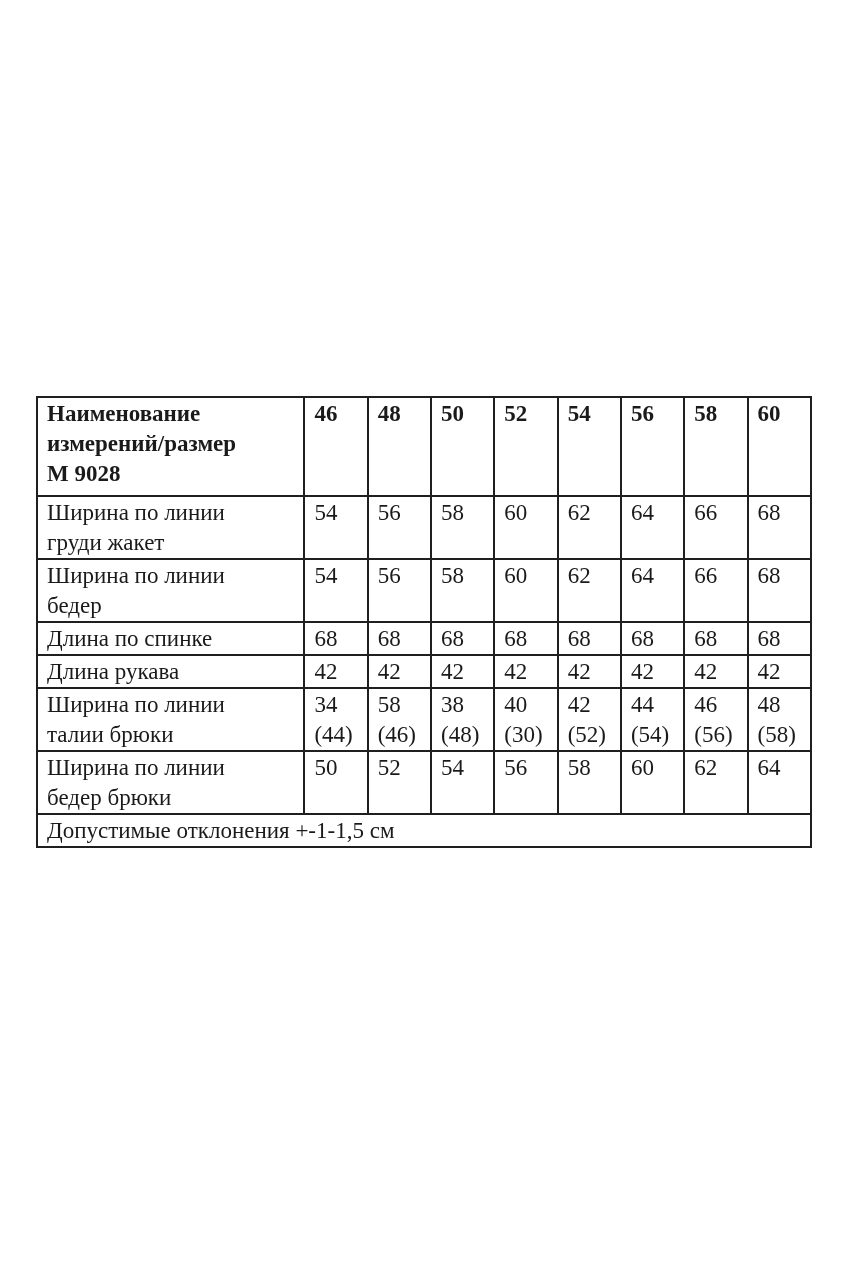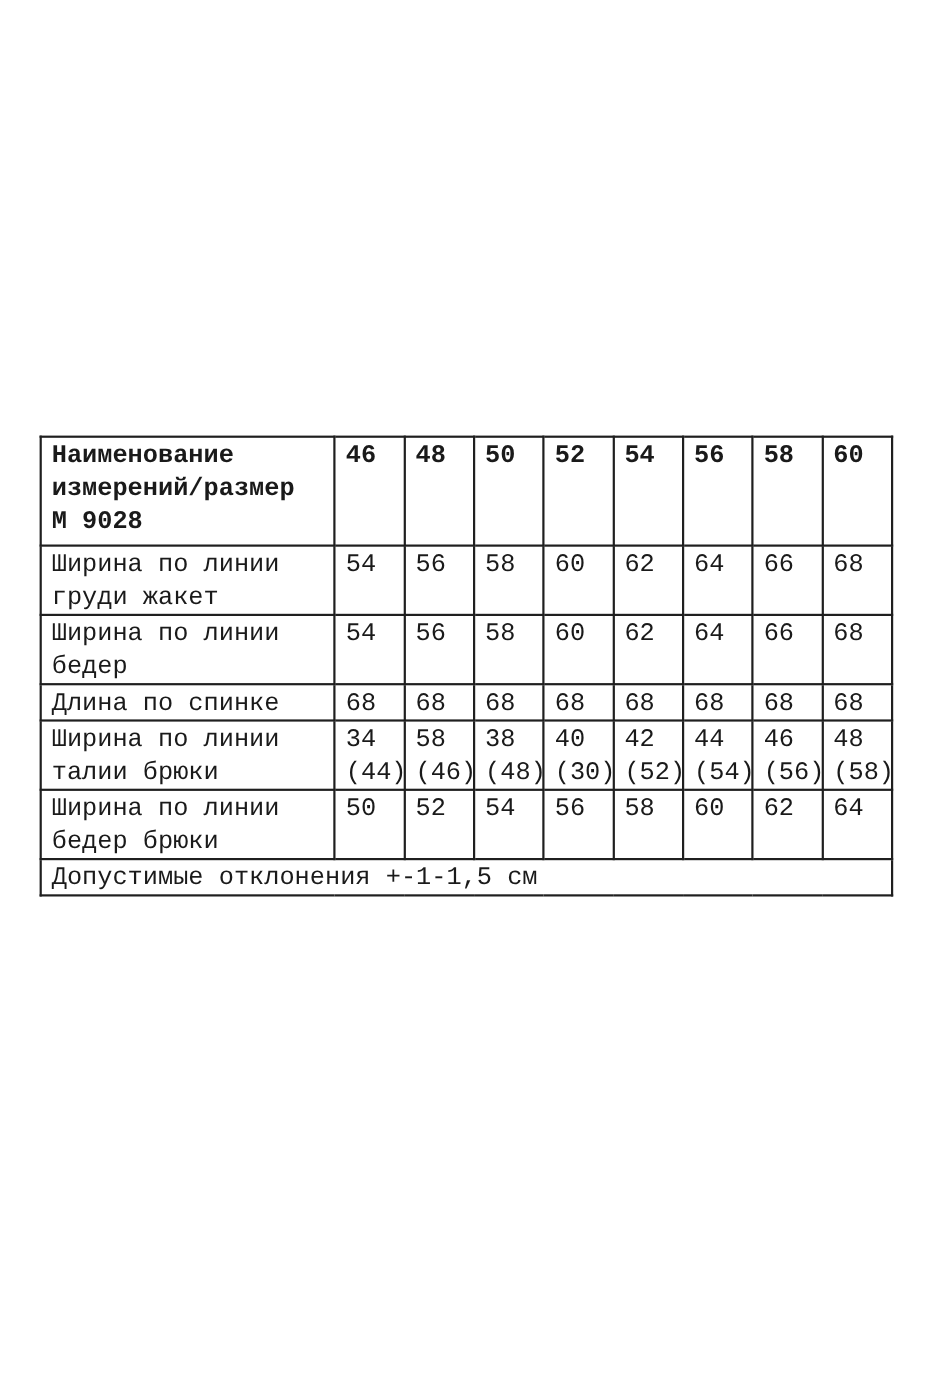--- a/index.html
+++ b/index.html
@@ -5,21 +5,21 @@
   html, body {
     margin: 0;
     padding: 0;
     background: #ffffff;
   }
   .page {
     position: relative;
     width: 848px;
     height: 1272px;
     background: #ffffff;
-    font-family: Liberation Mono, monospace;
+    font-family: Liberation Serif, serif;
     color: #1a1a1a;
     overflow: hidden;
   }
   table.size-table {
     position: absolute;
     top: 396px;
     left: 36px;
     width: 776px;
     border-collapse: collapse;
     table-layout: fixed;
@@ -110,20 +110,31 @@
         <td>68</td>
         <td>68</td>
         <td>68</td>
         <td>68</td>
         <td>68</td>
         <td>68</td>
         <td>68</td>
         <td>68</td>
       </tr>
 
+      <tr class="h-1line">
+        <td class="label-cell">Длина рукава</td>
+        <td>42</td>
+        <td>42</td>
+        <td>42</td>
+        <td>42</td>
+        <td>42</td>
+        <td>42</td>
+        <td>42</td>
+        <td>42</td>
+      </tr>
 
       <tr class="h-2line">
         <td class="label-cell">Ширина по линии
 талии брюки</td>
         <td>34
 (44)</td>
         <td>58
 (46)</td>
         <td>38
 (48)</td>

